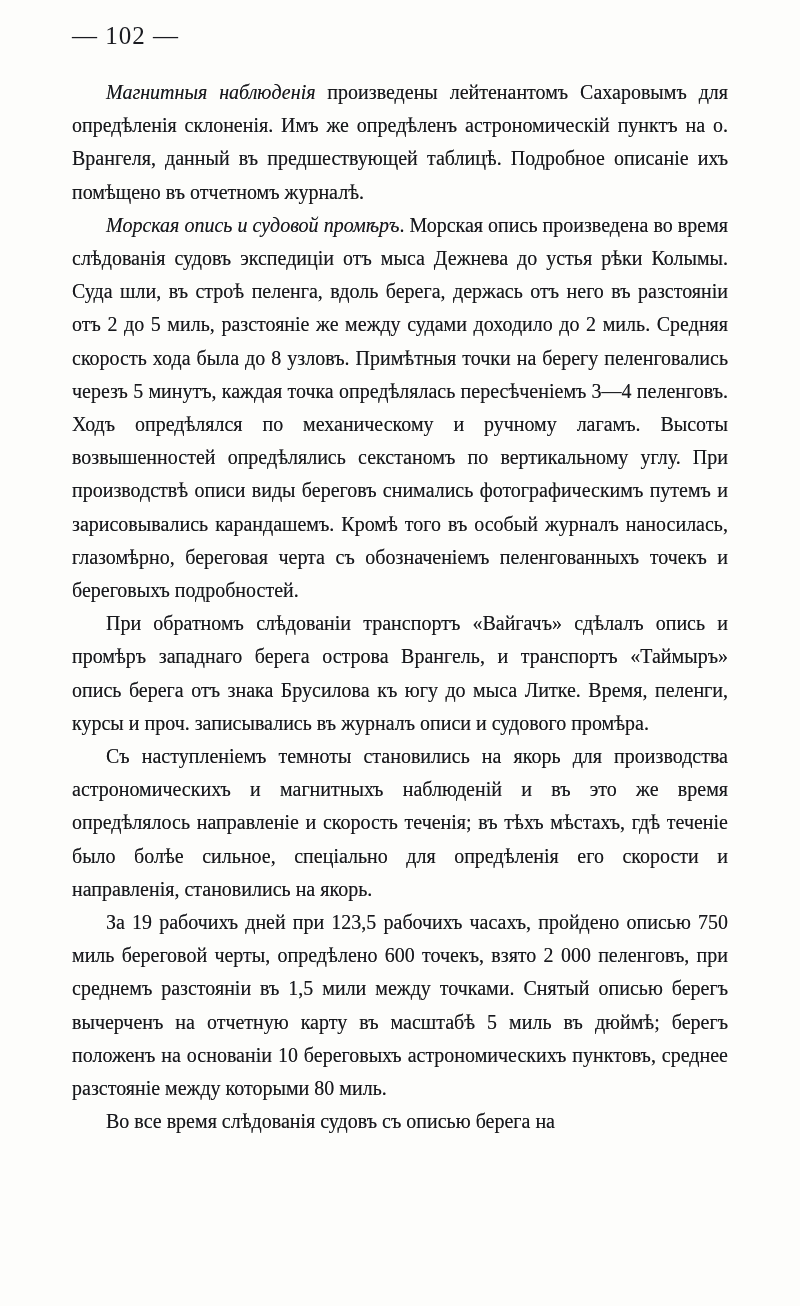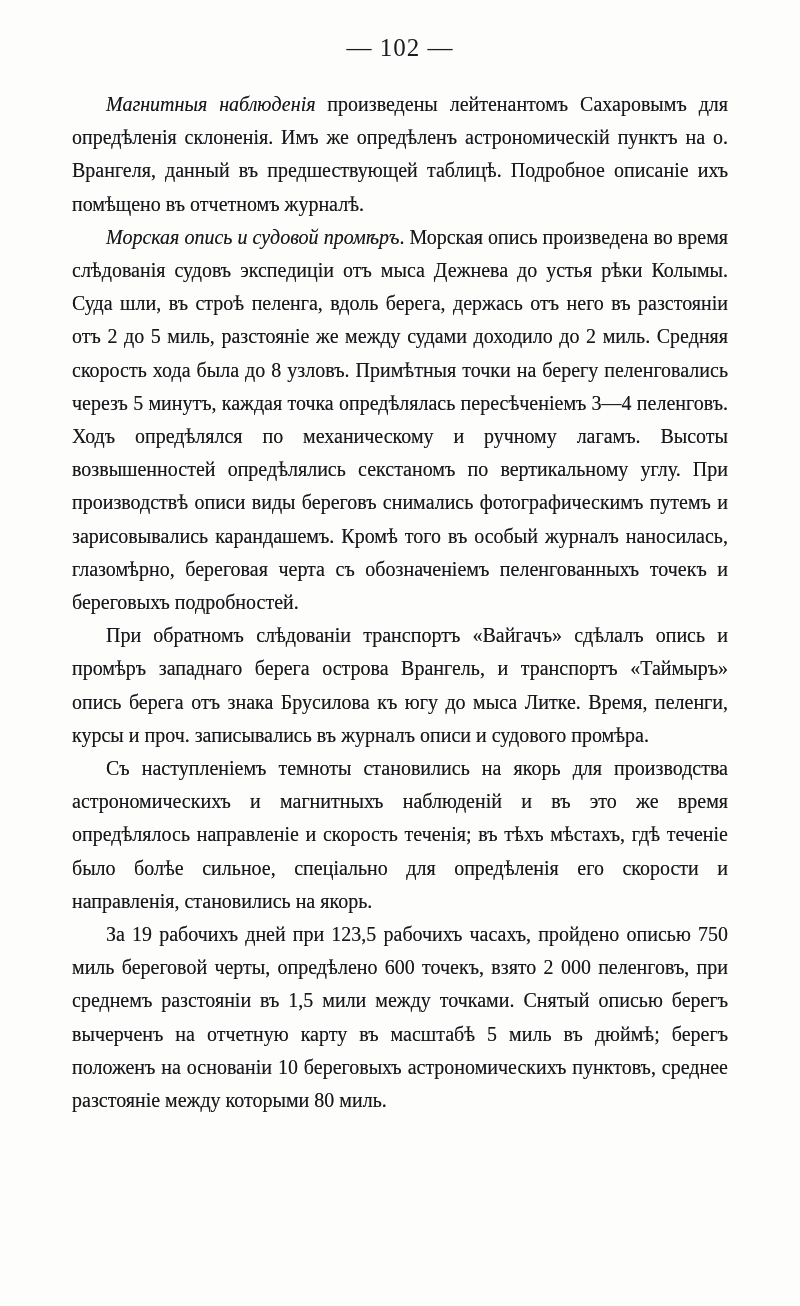--- a/index.html
+++ b/index.html
@@ -16,24 +16,23 @@
   }
   .page {
     position: relative;
     width: 800px;
     height: 1306px;
     background: #fdfdfb;
     box-sizing: border-box;
     padding: 0 72px;
   }
   .page-header {
-    text-align: center;
     font-size: 25px;
     letter-spacing: 1px;
-    padding-top: 34px;
+    padding-top: 22px;
     padding-bottom: 26px;
     color: #1a1b20;
     font-family: "Liberation Serif", serif;
   }
   .body-text {
     font-size: 20px;
     line-height: 33.2px;
     text-align: justify;
     text-justify: inter-word;
     color: #17181c;
@@ -77,15 +76,18 @@
     </p>
 
     <p>
       <span>Съ наступленіемъ темноты становились на якорь для производства астрономическихъ и магнитныхъ наблюденій и въ это же время опредѣлялось направленіе и скорость теченія; въ тѣхъ мѣстахъ, гдѣ теченіе было болѣе сильное, спеціально для опредѣленія его скорости и направленія, становились на якорь.</span>
     </p>
 
     <p>
       <span>За 19 рабочихъ дней при 123,5 рабочихъ часахъ, пройдено описью 750 миль береговой черты, опредѣлено 600 точекъ, взято 2 000 пеленговъ, при среднемъ разстояніи въ 1,5 мили между точками. Снятый описью берегъ вычерченъ на отчетную карту въ масштабѣ 5 миль въ дюймѣ; берегъ положенъ на основаніи 10 береговыхъ астрономическихъ пунктовъ, среднее разстояніе между которыми 80 миль.</span>
     </p>
 
+    <p class="last">
+      <span>Во все время слѣдованія судовъ съ описью берега на</span>
+    </p>
 
   </div>
 </div>
 
 </body></html>

